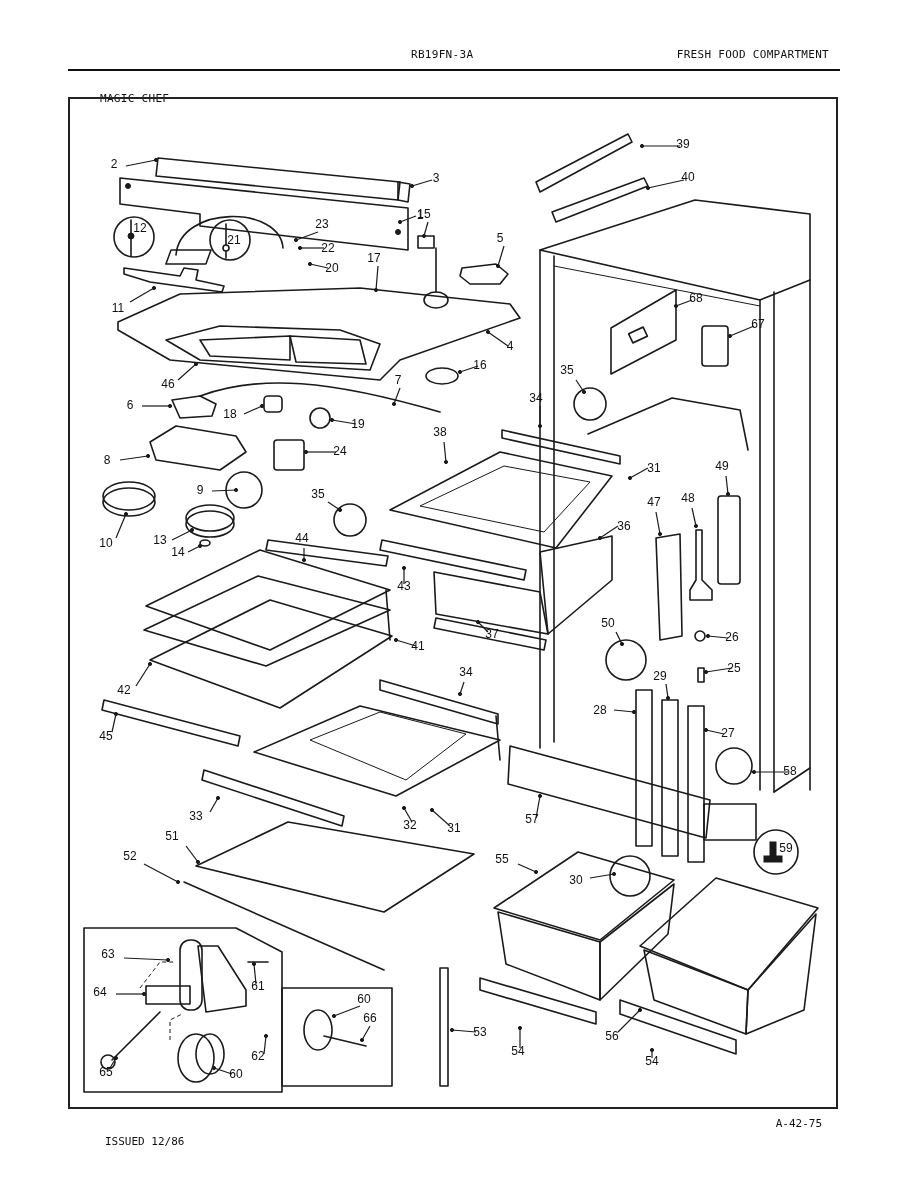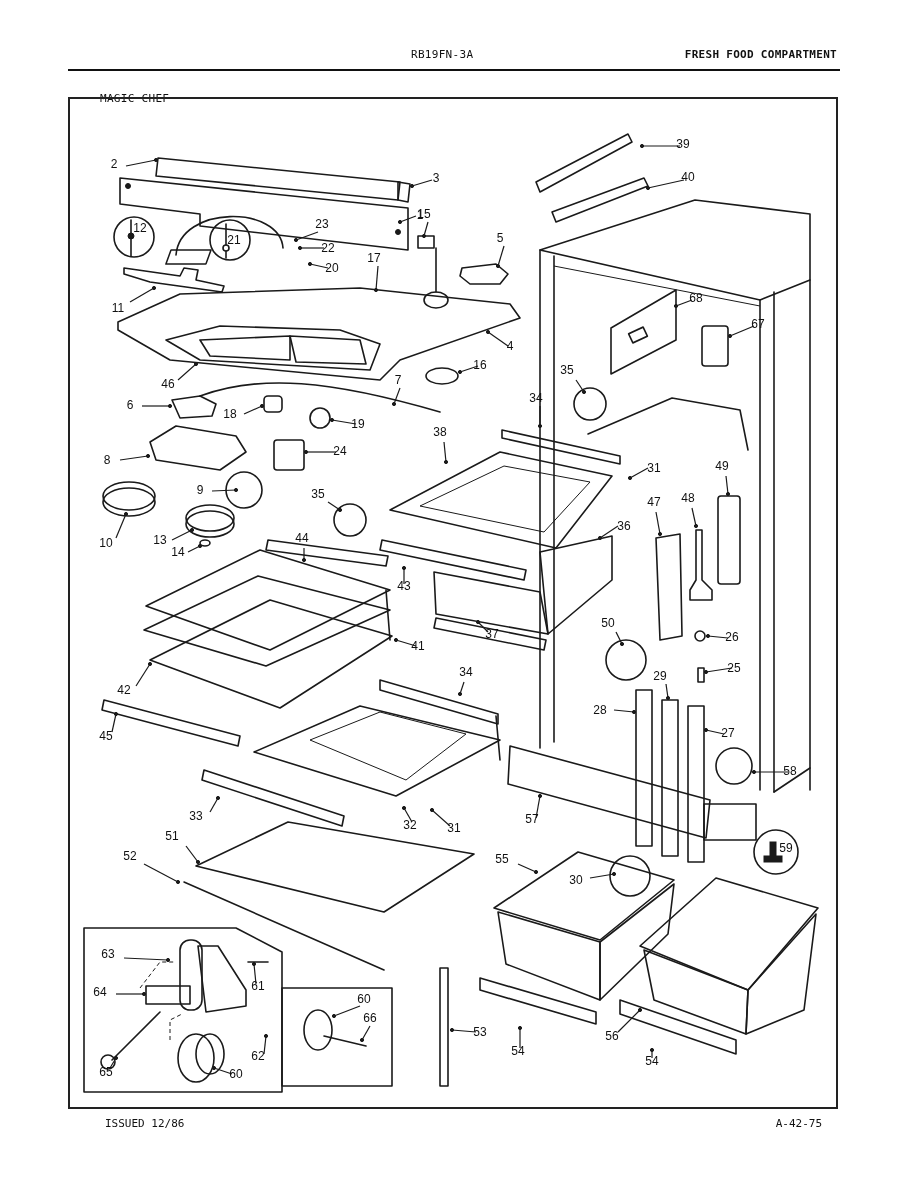--- a/index.html
+++ b/index.html
@@ -1,26 +1,26 @@
 <!DOCTYPE html>
 <html><head>
 <meta charset="utf-8">
 <style>
   html, body { margin:0; padding:0; background:#ffffff; }
   body { width:917px; height:1200px; position:relative; overflow:hidden;
          font-family:"DejaVu Sans Mono", monospace; color:#111; }
   .hdr { position:absolute; top:48px; font-size:11px; letter-spacing:0.3px; }
   #hdr-left { left:100px;margin-top:44px; }
   #hdr-center { left:398px;padding-left:13px; }
-  #hdr-right { right:80px;font-weight:bold; }
+  #hdr-right { right:88px; }
   #hdr-rule { position:absolute; left:68px; top:69px; width:772px; height:2px; background:#111; }
   #frame { position:absolute; left:68px; top:97px; width:770px; height:1012px;
            border:2px solid #222; box-sizing:border-box; }
   .ftr { position:absolute; top:1117px; font-size:11px; }
-  #ftr-left { left:105px; }
+  #ftr-left { left:105px;margin-top:18px; }
   #ftr-right { right:95px; }
   svg#diagram { position:absolute; left:0; top:0; width:917px; height:1200px; }
   svg#diagram .p { fill:none; stroke:#1a1a1a; stroke-width:1.6; stroke-linejoin:round; stroke-linecap:round; }
   svg#diagram .thin { fill:none; stroke:#1a1a1a; stroke-width:1; }
   svg#diagram .dash { fill:none; stroke:#1a1a1a; stroke-width:1; stroke-dasharray:4 3; }
   svg#diagram .solid { fill:#1a1a1a; stroke:#1a1a1a; }
   svg#diagram .white { fill:#fff; stroke:#1a1a1a; stroke-width:1.6; }
   svg#diagram .lead { stroke:#1a1a1a; stroke-width:1.2; fill:none; }
   svg#diagram text.callout { font-family:"Liberation Sans", sans-serif; font-size:12px; fill:#111; }
 </style>

